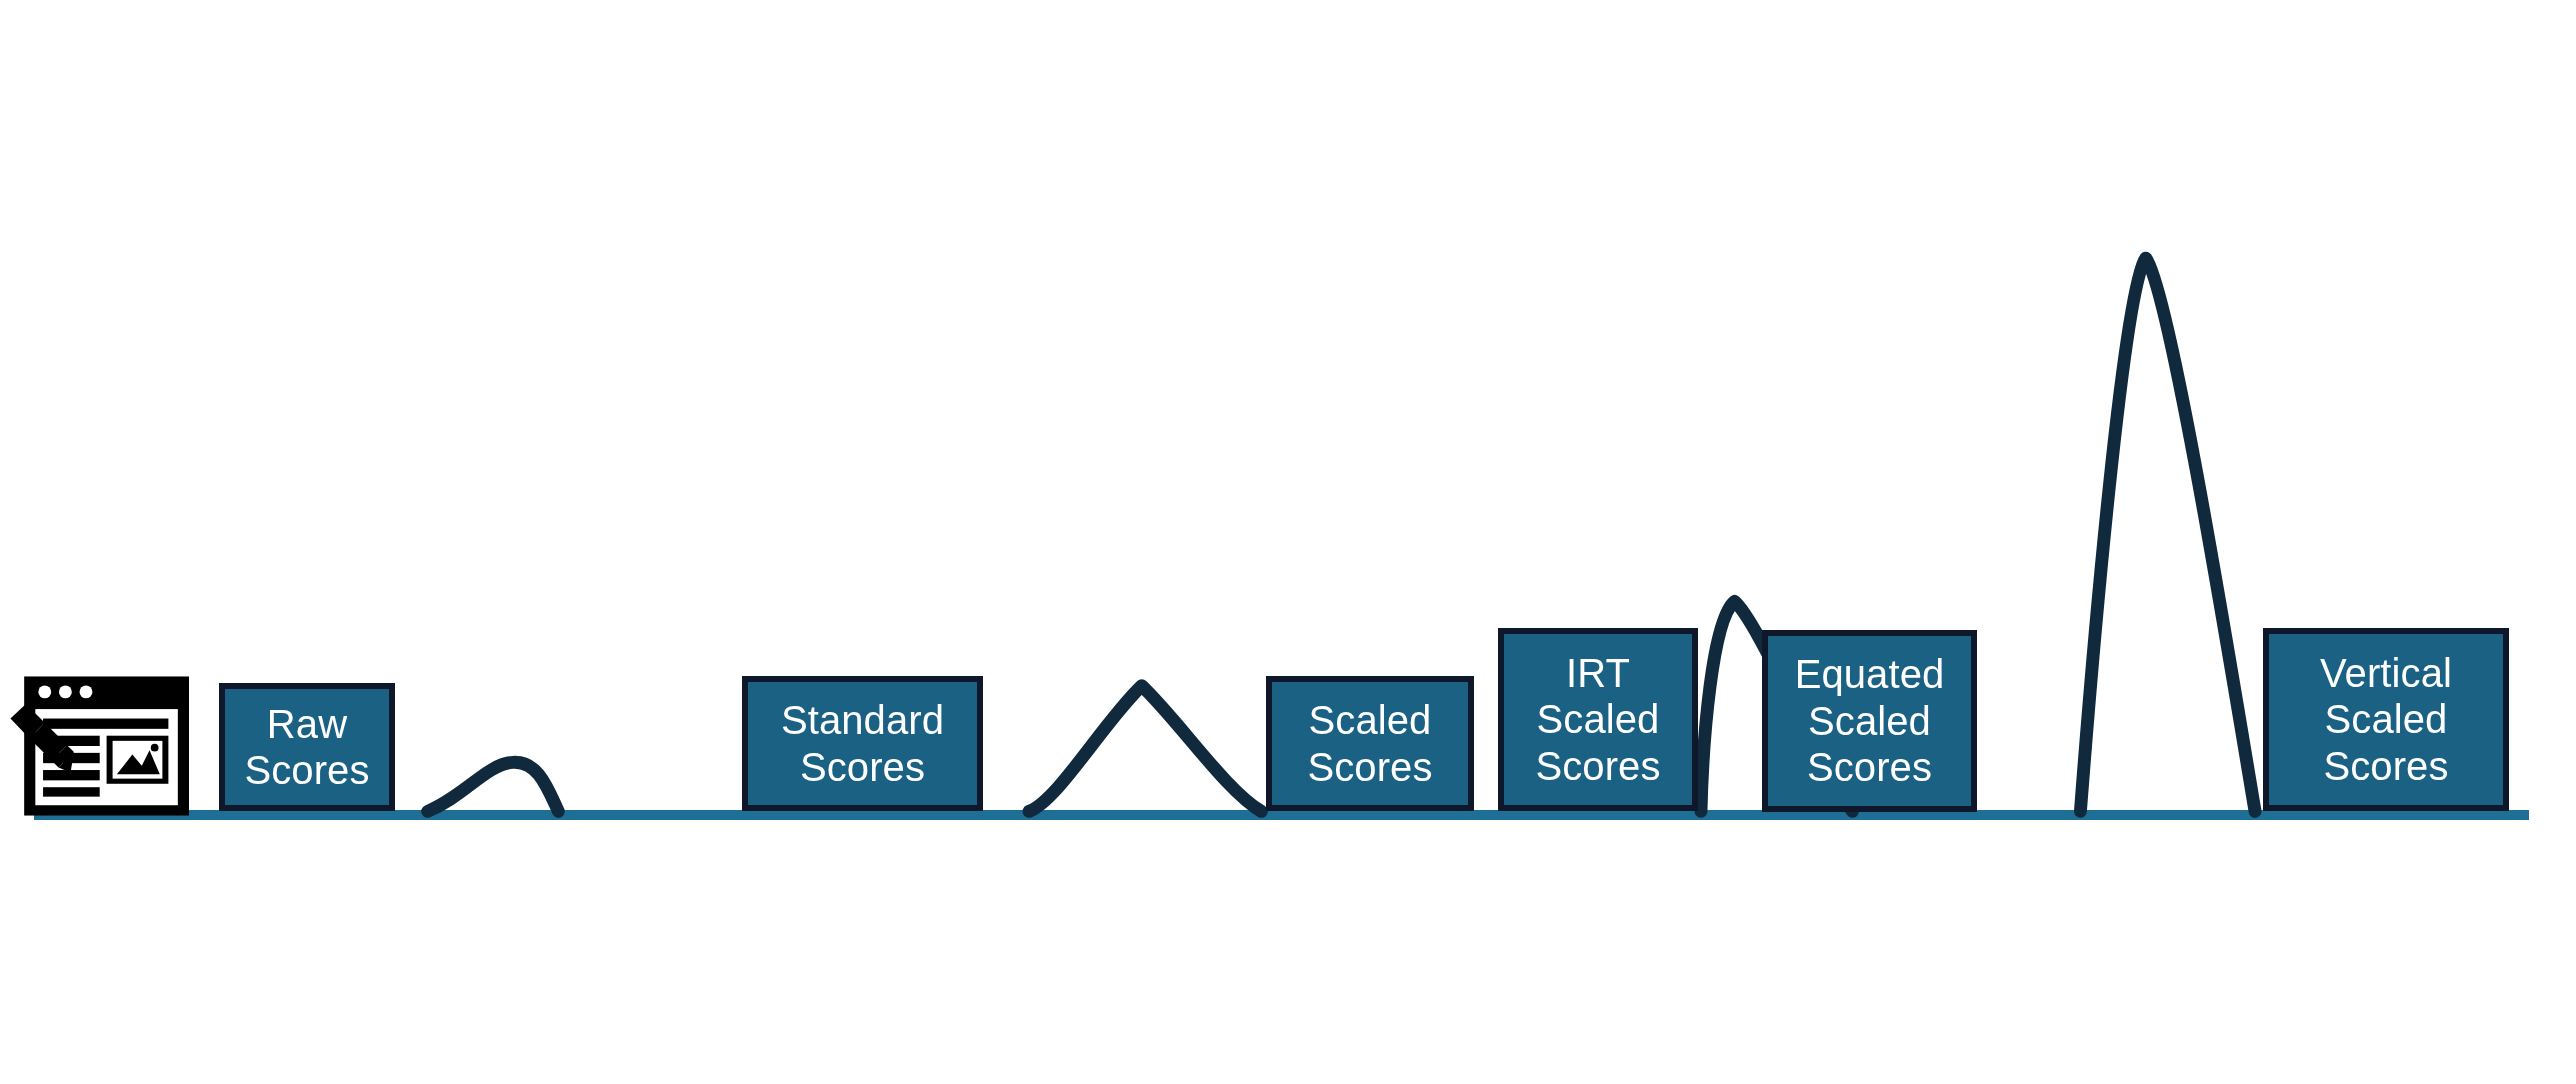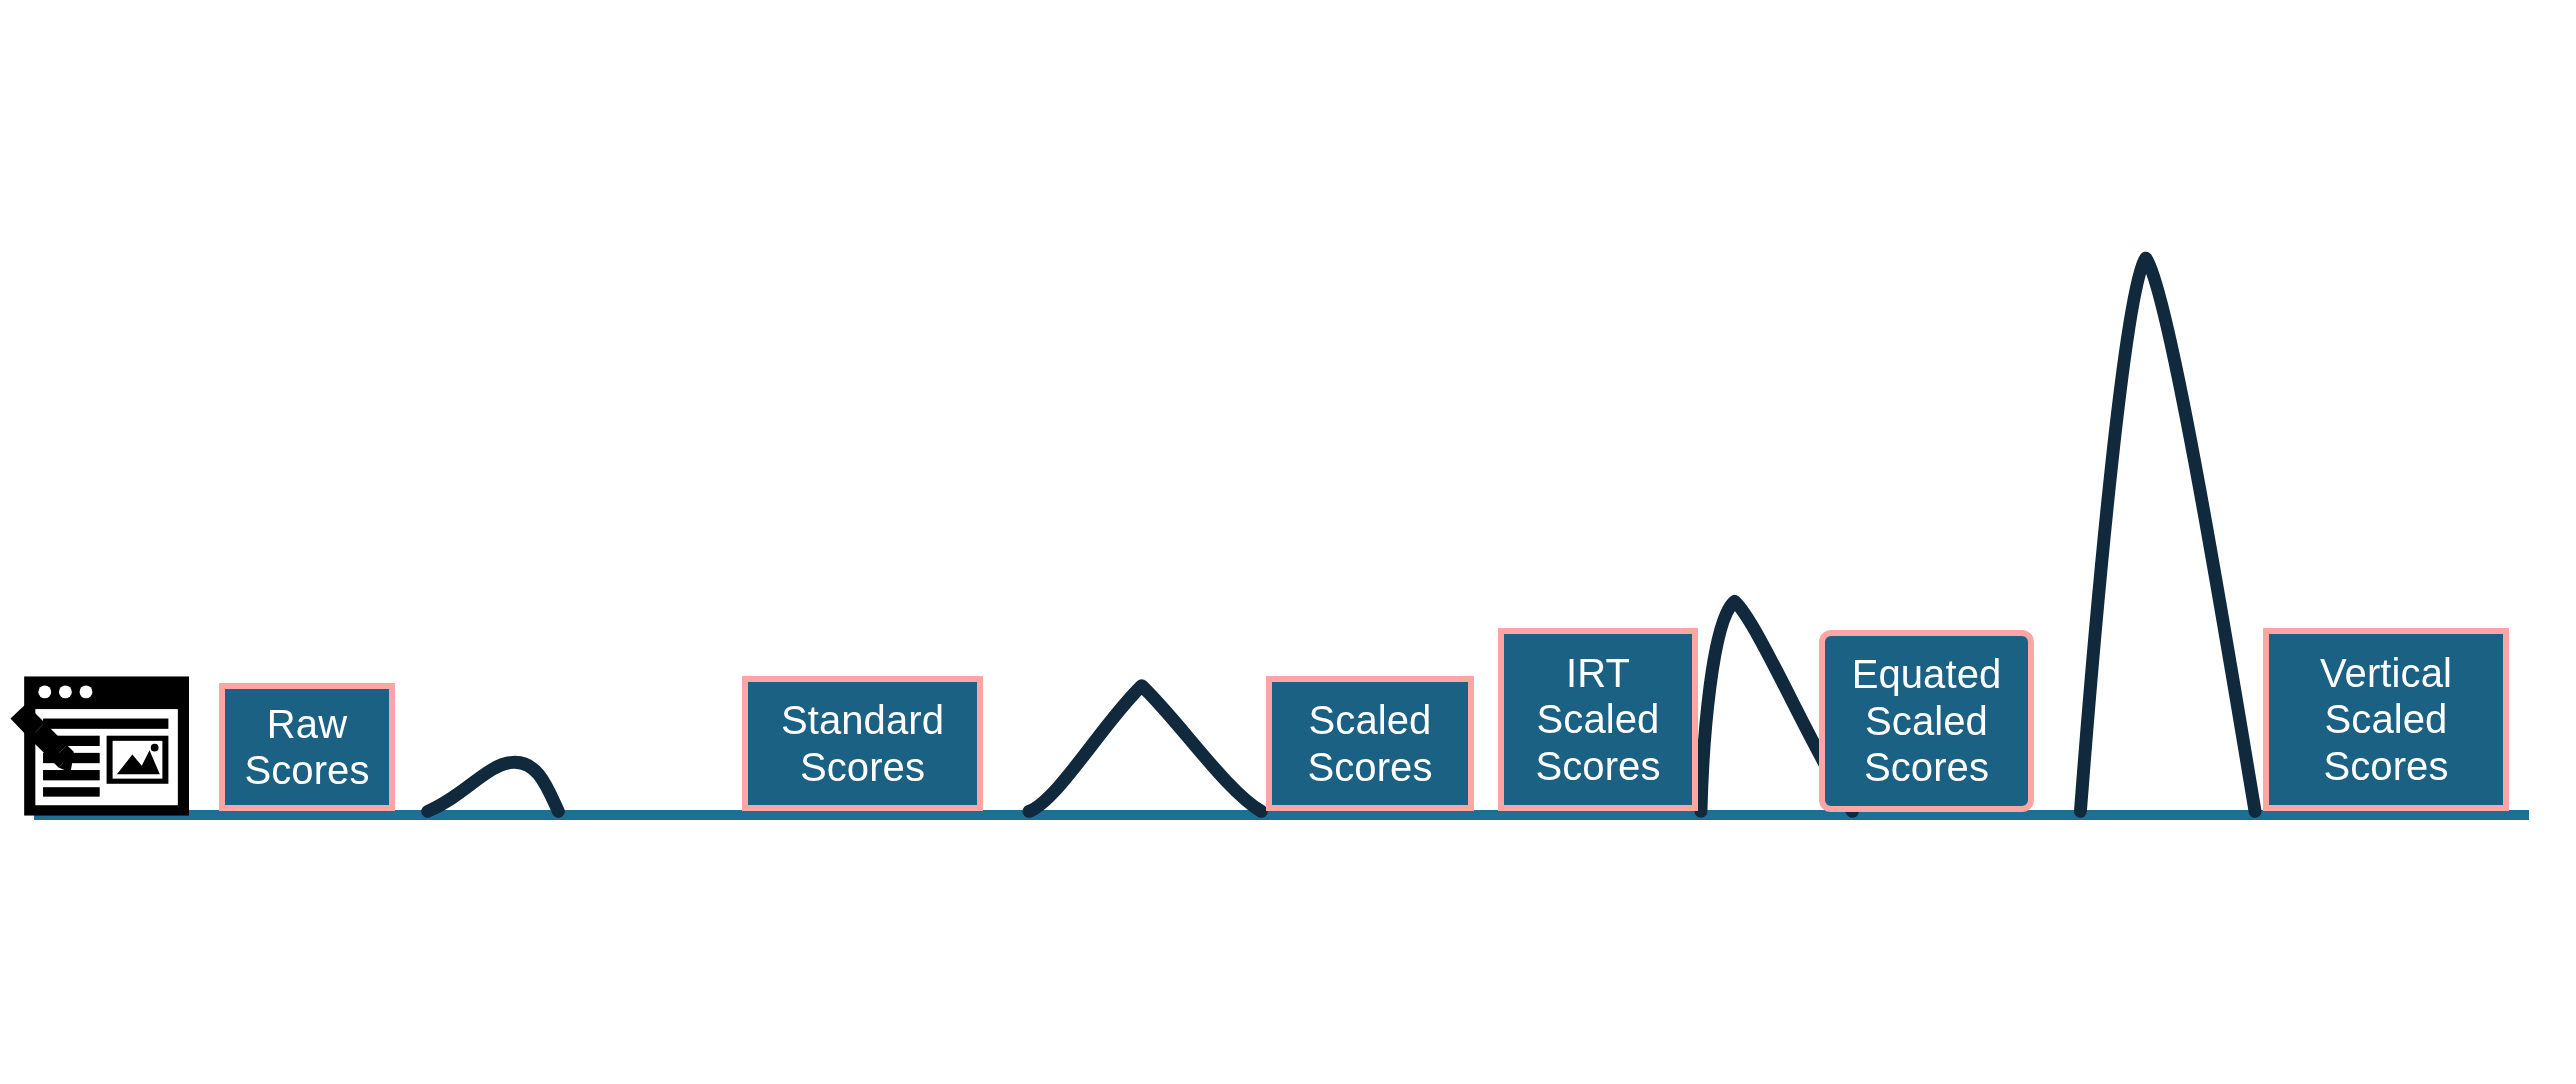--- a/index.html
+++ b/index.html
@@ -38,21 +38,21 @@
     left:6.9px;
     top:673px;
     width:182px;
     height:146px;
   }
   
   .label-box{
     position:absolute;
     box-sizing:border-box;
     background:#1a6184;
-    border:6px solid #fca5a5;
+    border:6px solid #0f172a;
     color:#ffffff;
     display:flex;
     flex-direction:column;
     align-items:center;
     justify-content:center;
     text-align:center;
     font-size:40px;
     line-height:1.16;
     letter-spacing:0.1px;
     padding:3.4px 5.2px;
@@ -125,21 +125,21 @@
     <span class="ln">Scaled</span>
     <span class="ln">Scores</span>
   </div>
 
   <div class="label-box" style="left:1498px;top:628px;width:200px;height:183px;">
     <span class="ln">IRT</span>
     <span class="ln">Scaled</span>
     <span class="ln">Scores</span>
   </div>
 
-  <div class="label-box" style="left:1819px;top:630px;width:215px;height:182px;border-radius:12px;">
+  <div class="label-box" style="left:1762px;top:630px;width:215px;height:182px;">
     <span class="ln">Equated</span>
     <span class="ln">Scaled</span>
     <span class="ln">Scores</span>
   </div>
 
   <div class="label-box" style="left:2263px;top:628px;width:246px;height:183px;justify-content:center;">
     <span class="ln">Vertical</span>
     <span class="ln">Scaled</span>
     <span class="ln">Scores</span>
   </div>

